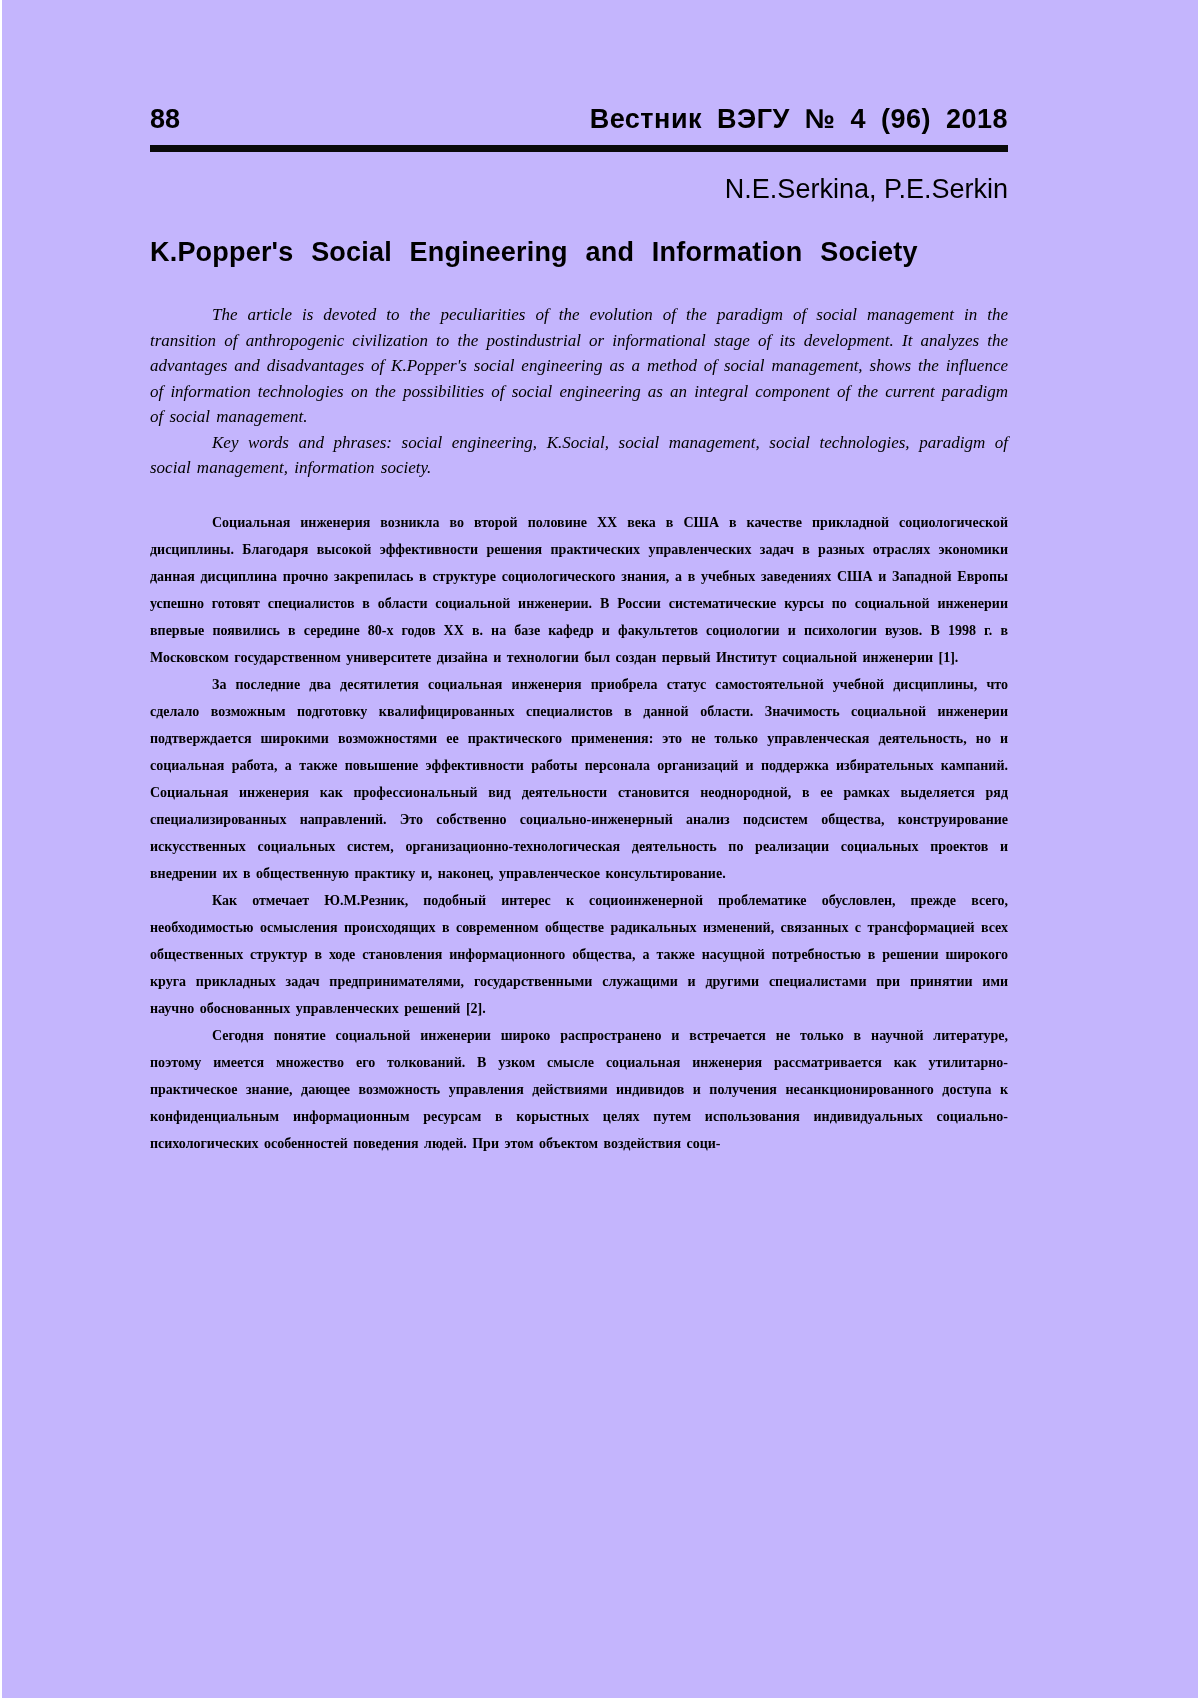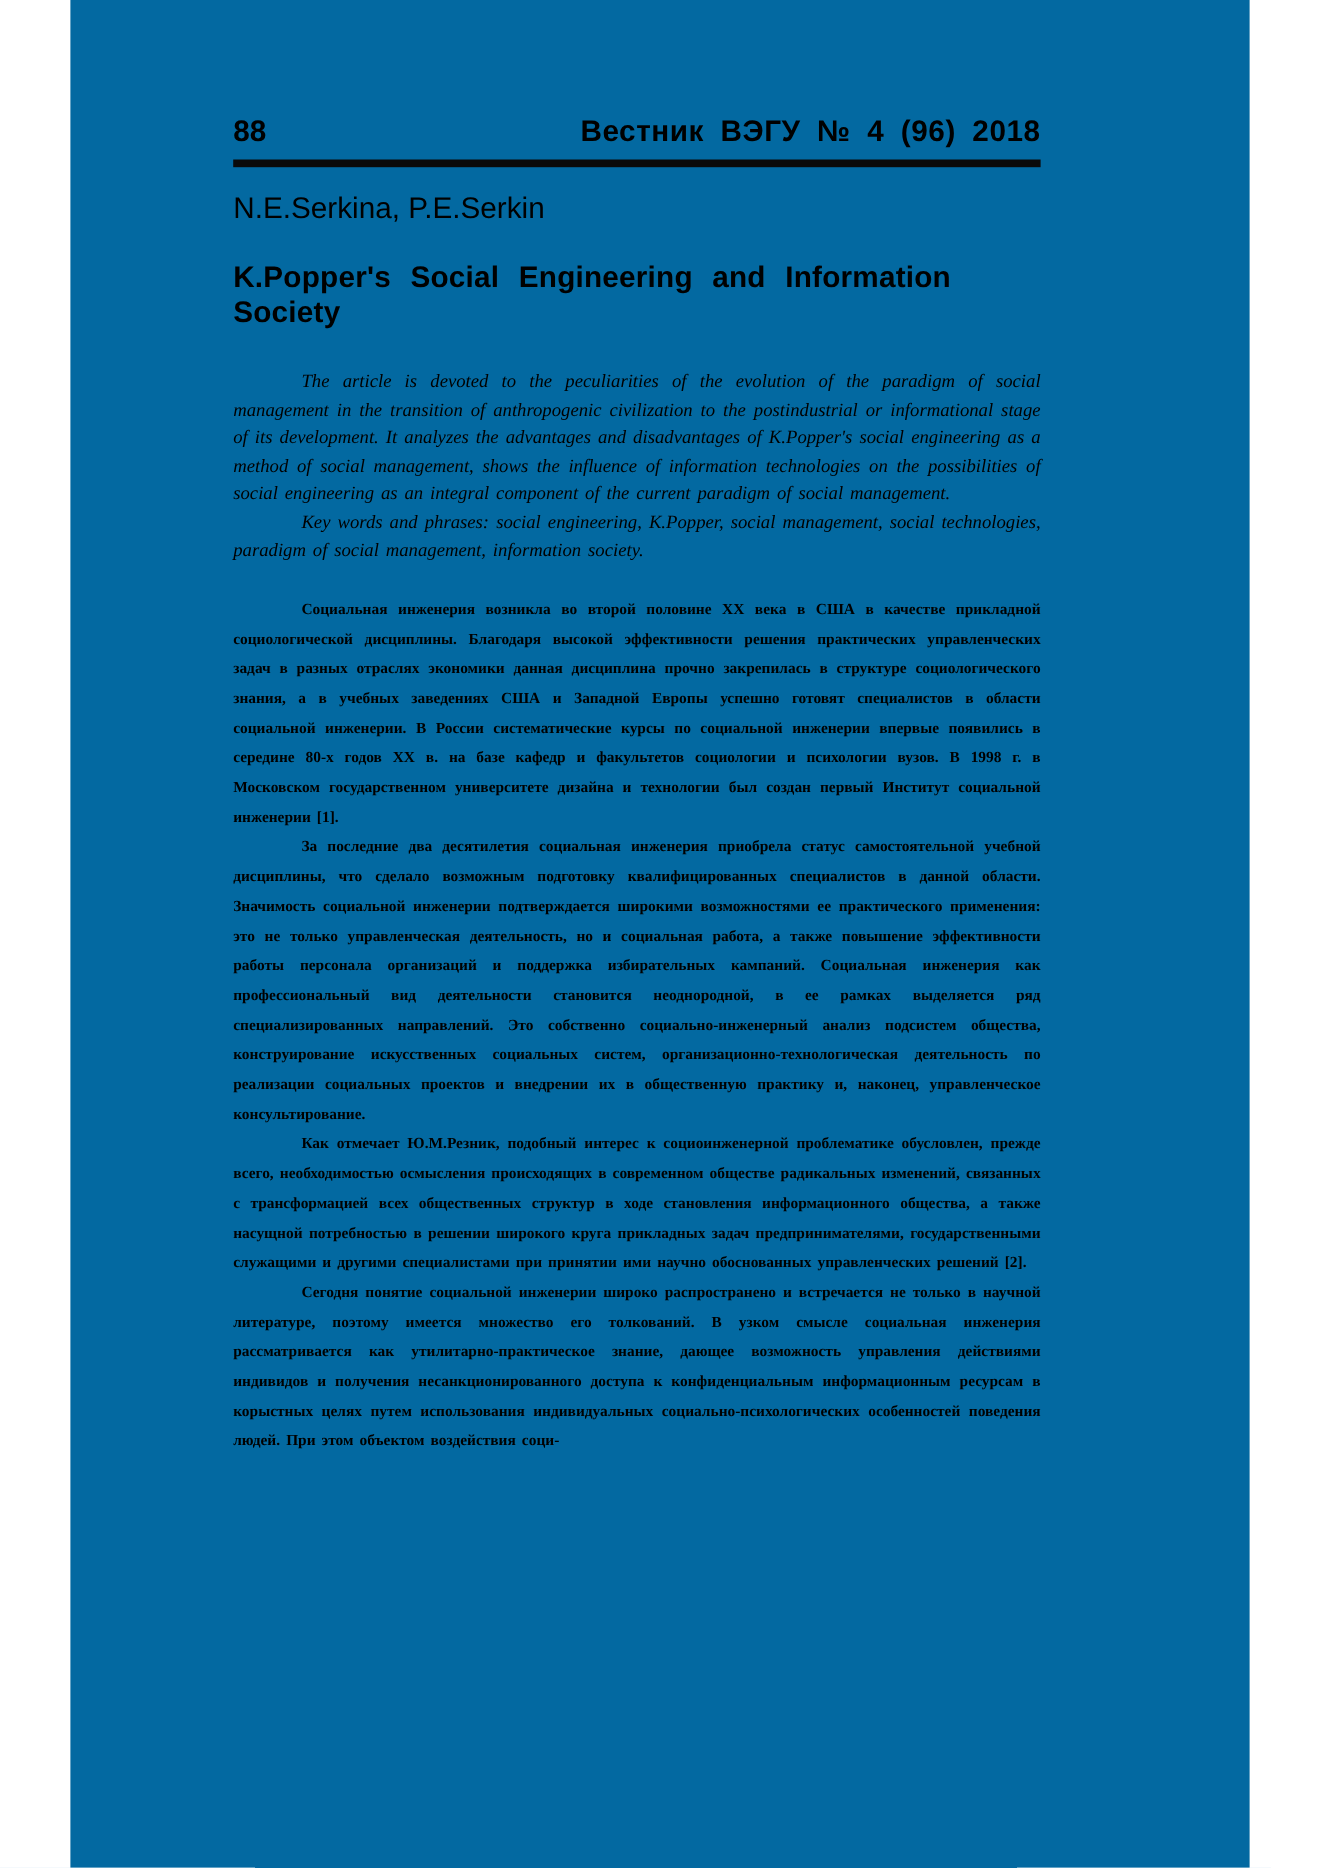--- a/index.html
+++ b/index.html
@@ -3,24 +3,24 @@
 <meta charset="utf-8">
 <style>
   html, body {
     margin: 0;
     padding: 0;
     background: #ffffff;
     color: #000000;
   }
   .page {
     position: relative;
-    width: 1072px;
+    width: 1196px;
     height: 1698px;
     margin: 0 auto;
-    background: #0369a1;
+    background: #c4b5fd;
     box-sizing: border-box;
     padding: 104px 190px 0 148px;
     font-family: "Liberation Serif", serif;
     overflow: hidden;
   }
   .page-header {
     position: relative;
     height: 34px;
   }
   .page-number {
@@ -42,21 +42,21 @@
     word-spacing: 7px;
     letter-spacing: 0.5px;
   }
   .header-rule {
     height: 7px;
     background: #0a0a0a;
     margin-top: 7px;
   }
   .authors {
     margin-top: 22px;
-    text-align: left;
+    text-align: right;
     font-family: "Liberation Sans", sans-serif;
     font-size: 27px;
     line-height: 30px;
   }
   .article-title {
     margin: 32px 0 0 0;
     text-align: left;
     font-family: "Liberation Sans", sans-serif;
     font-weight: bold;
     font-size: 27px;
@@ -100,21 +100,21 @@
   </header>
 
   <div class="header-rule"></div>
 
   <div class="authors">N.E.Serkina, P.E.Serkin</div>
 
   <h1 class="article-title">K.Popper's Social Engineering and Information Society</h1>
 
   <p class="abstract">The article is devoted to the peculiarities of the evolution of the paradigm of social management in the transition of anthropogenic civilization to the postindustrial or informational stage of its development. It analyzes the advantages and disadvantages of K.Popper's social engineering as a method of social management, shows the influence of information technologies on the possibilities of social engineering as an integral component of the current paradigm of social management.</p>
 
-  <p class="abstract keywords">Key words and phrases: social engineering, K.Popper, social management, social technologies, paradigm of social management, information society.</p>
+  <p class="abstract keywords">Key words and phrases: social engineering, K.Social, social management, social technologies, paradigm of social management, information society.</p>
 
   <div class="body-block">
     <p class="body-para">Социальная инженерия возникла во второй половине XX века в США в качестве прикладной социологической дисциплины. Благодаря высокой эффективности решения практических управленческих задач в разных отраслях экономики данная дисциплина прочно закрепилась в структуре социологического знания, а в учебных заведениях США и Западной Европы успешно готовят специалистов в области социальной инженерии. В России систематические курсы по социальной инженерии впервые появились в середине 80-х годов XX в. на базе кафедр и факультетов социологии и психологии вузов. В 1998 г. в Московском государственном университете дизайна и технологии был создан первый Институт социальной инженерии [1].</p>
     <p class="body-para">За последние два десятилетия социальная инженерия приобрела статус самостоятельной учебной дисциплины, что сделало возможным подготовку квалифицированных специалистов в данной области. Значимость социальной инженерии подтверждается широкими возможностями ее практического применения: это не только управленческая деятельность, но и социальная работа, а также повышение эффективности работы персонала организаций и поддержка избирательных кампаний. Социальная инженерия как профессиональный вид деятельности становится неоднородной, в ее рамках выделяется ряд специализированных направлений. Это собственно социально-инженерный анализ подсистем общества, конструирование искусственных социальных систем, организационно-технологическая деятельность по реализации социальных проектов и внедрении их в общественную практику и, наконец, управленческое консультирование.</p>
     <p class="body-para">Как отмечает Ю.М.Резник, подобный интерес к социоинженерной проблематике обусловлен, прежде всего, необходимостью осмысления происходящих в современном обществе радикальных изменений, связанных с трансформацией всех общественных структур в ходе становления информационного общества, а также насущной потребностью в решении широкого круга прикладных задач предпринимателями, государственными служащими и другими специалистами при принятии ими научно обоснованных управленческих решений [2].</p>
     <p class="body-para">Сегодня понятие социальной инженерии широко распространено и встречается не только в научной литературе, поэтому имеется множество его толкований. В узком смысле социальная инженерия рассматривается как утилитарно-практическое знание, дающее возможность управления действиями индивидов и получения несанкционированного доступа к конфиденциальным информационным ресурсам в корыстных целях путем использования индивидуальных социально-психологических особенностей поведения людей. При этом объектом воздействия соци-</p>
   </div>
 
 </div>
 

